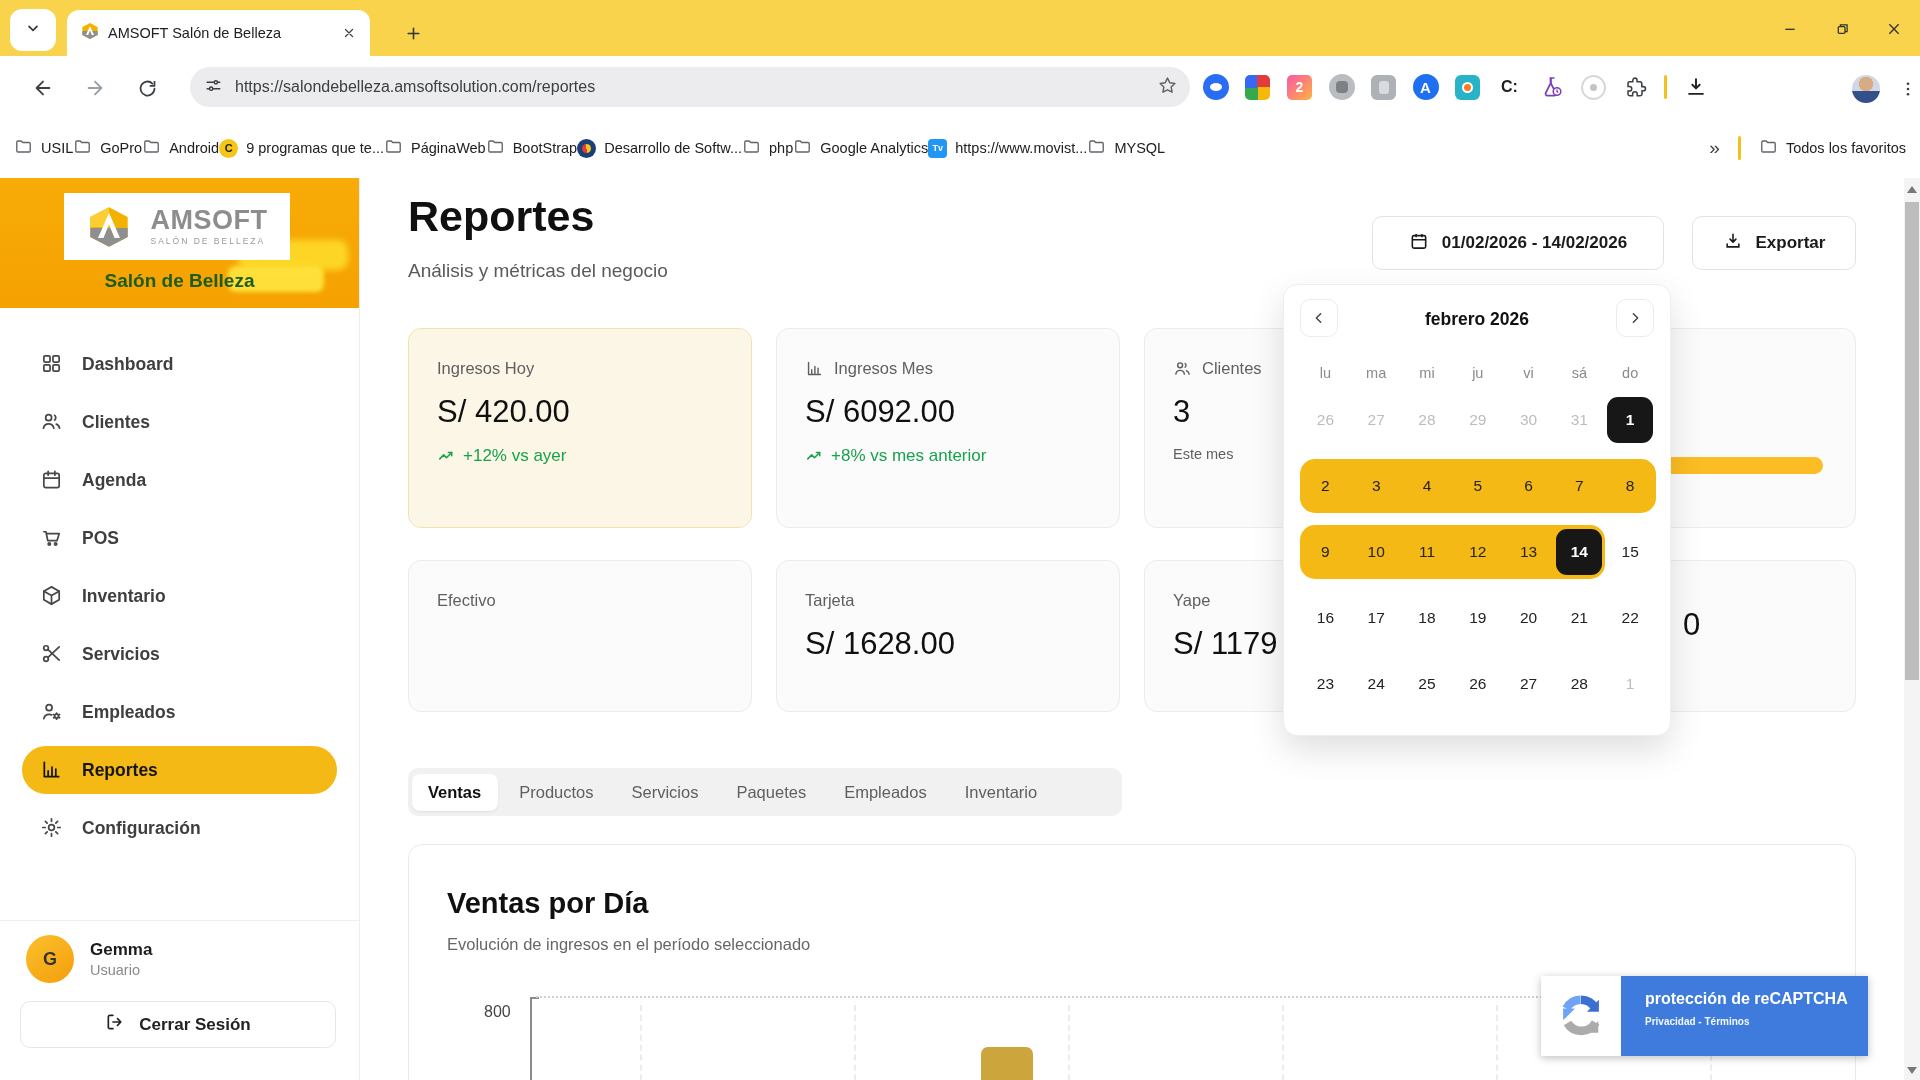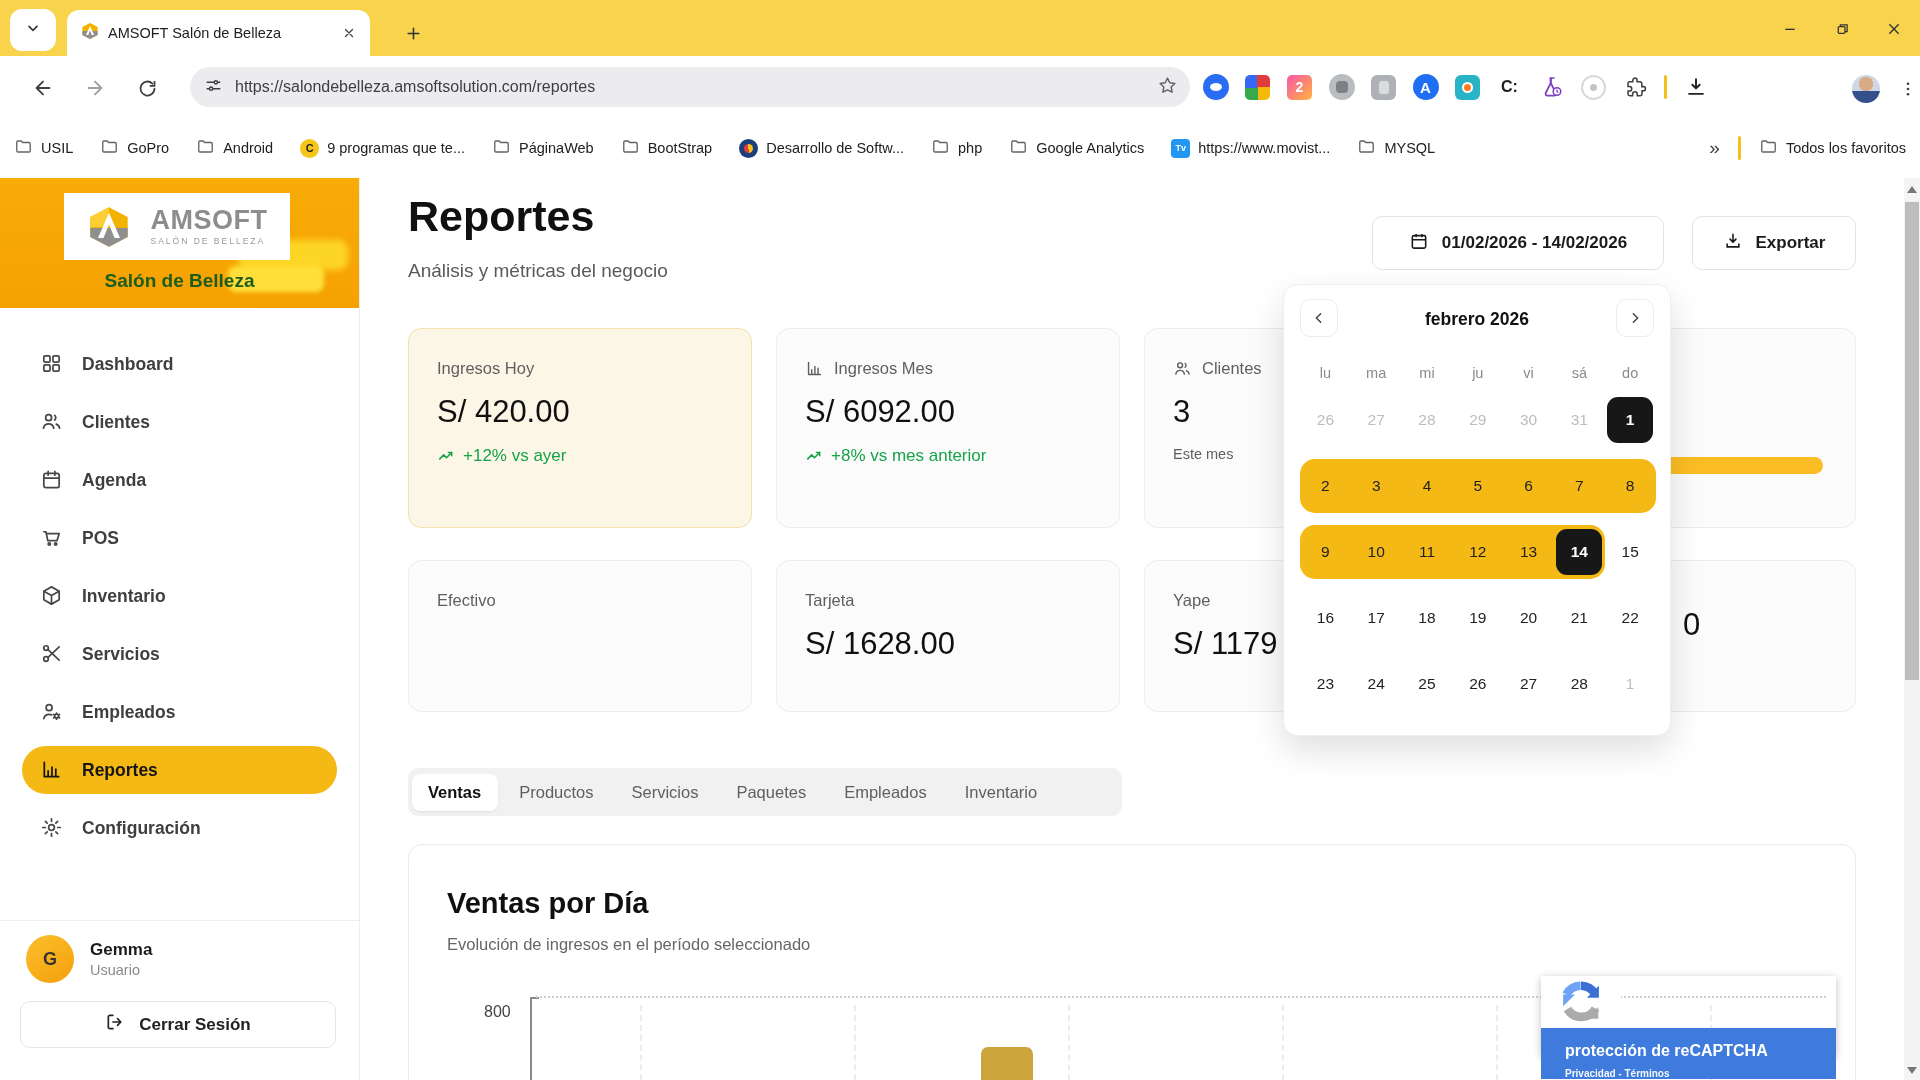--- a/index.html
+++ b/index.html
@@ -19,21 +19,21 @@
   .navbtn { position:absolute; top:13px; width:38px; height:38px; border-radius:50%; display:flex; align-items:center; justify-content:center; }
   .urlpill { position:absolute; left:178px; top:11px; width:1000px; height:40px; background:#ececee; border-radius:20px; display:flex; align-items:center; padding:0 12px 0 14px; gap:12px; }
   .url-text { font-size:16px; color:#3c4043; flex:1; white-space:nowrap; overflow:hidden; }
   .extrow { position:absolute; left:1190px; top:14px; height:34px; display:flex; align-items:center; gap:15px; }
   .ext { width:27px; height:27px; display:flex; align-items:center; justify-content:center; position:relative; font-size:13px; }
   .tb-divider { width:3px; height:24px; background:#F3C01E; border-radius:2px; }
   .avatar-photo { width:28px; height:28px; border-radius:50%;
      background: radial-gradient(circle at 50% 32%, #d8ab85 0 30%, rgba(0,0,0,0) 31%), linear-gradient(180deg,#cfd8e4 0 58%, #33508a 58%); }
 
   .bookmarksbar { position:absolute; top:118px; left:0; width:1920px; height:60px; background:#fff; display:flex; align-items:center; padding:0 14px; }
-  .bm-left { display:flex; align-items:center; gap:27px; flex:1; }
+  .bm-left { display:flex; align-items:center; flex:1; }
   .bm-item { display:flex; align-items:center; gap:8px; font-size:14.5px; color:#202124; white-space:nowrap; }
   .bm-badge { width:19px; height:19px; border-radius:50%; display:flex; align-items:center; justify-content:center; color:#fff; font-size:11px; font-weight:bold; }
   .bm-right { display:flex; align-items:center; gap:18px; }
 
   
   .sidebar { position:absolute; top:178px; left:0; width:360px; height:902px; background:#fff; border-right:1px solid #ededed; }
   .sb-header { position:absolute; top:0; left:0; width:100%; height:130px; background:linear-gradient(180deg,#F8AC07,#F5A102); }
   .logo-box { position:absolute; left:64px; top:15px; width:226px; height:67px; background:#fff; display:flex; align-items:center; justify-content:center; gap:20px; }
   .logo-txt .t1 { font-size:27px; font-weight:bold; color:#8d8d8d; letter-spacing:.5px; line-height:1; }
   .logo-txt .t2 { font-size:8.5px; color:#9a9a9a; letter-spacing:2px; margin-top:2px; }
@@ -91,21 +91,21 @@
   .cal-head { width:50.8px; height:28px; display:flex; align-items:center; justify-content:center; font-size:14.5px; color:#8b8b8b; }
   .cal-row { height:66px; align-items:center; }
   .cal-cell { width:50.8px; height:54px; display:flex; align-items:center; justify-content:center; font-size:15.5px; color:#222; }
   .cal-cell.in-range { background:#F5B915; }
   .cal-cell.run-start { border-radius:15px 0 0 15px; }
   .cal-cell.run-end { border-radius:0 15px 15px 0; }
   .cal-cell .muted { color:#bdbdbd; }
   .day-sel { width:46px; height:46px; background:#171717; color:#fff; border-radius:11px; display:flex; align-items:center; justify-content:center; font-weight:bold; }
 
   
-  .recaptcha { position:absolute; left:1181px; top:798px; width:295px; height:80px; display:flex; z-index:40; box-shadow:0 2px 8px rgba(0,0,0,.25);flex-direction:column; }
+  .recaptcha { position:absolute; left:1181px; top:798px; width:327px; height:80px; display:flex; z-index:40; box-shadow:0 2px 8px rgba(0,0,0,.25); }
   .rc-logo { width:80px; height:80px; background:#fff; display:flex; align-items:center; justify-content:center; }
   .rc-panel { flex:1; background:#3E7BDC; color:#fff; padding:14px 0 0 24px; }
   .rc-title { font-size:16px; font-weight:bold; }
   .rc-links { font-size:10px; margin-top:8px; font-weight:bold; opacity:.95; }
 
   
   .scrollbar { position:absolute; right:0; top:178px; width:16px; height:902px; background:#f4f4f4; z-index:50; }
   .sb-arrow { position:absolute; left:3px; width:0; height:0; border-left:5px solid transparent; border-right:5px solid transparent; }
   .sb-up { top:8px; border-bottom:7px solid #777; }
   .sb-down { bottom:6px; border-top:7px solid #777; }

